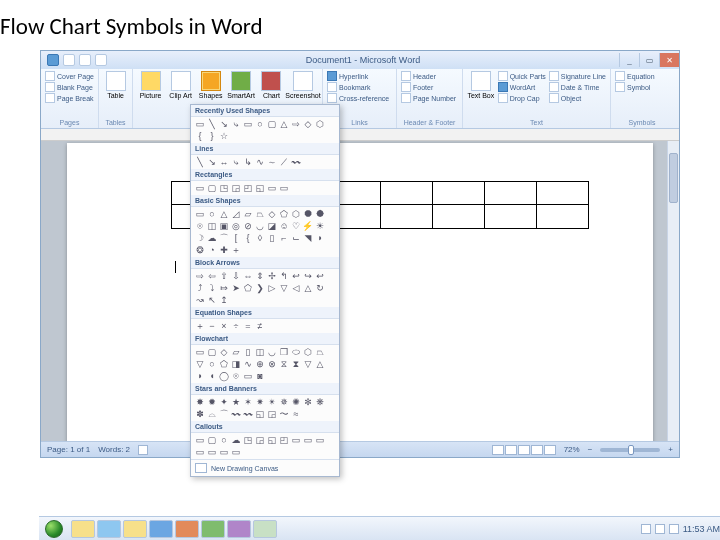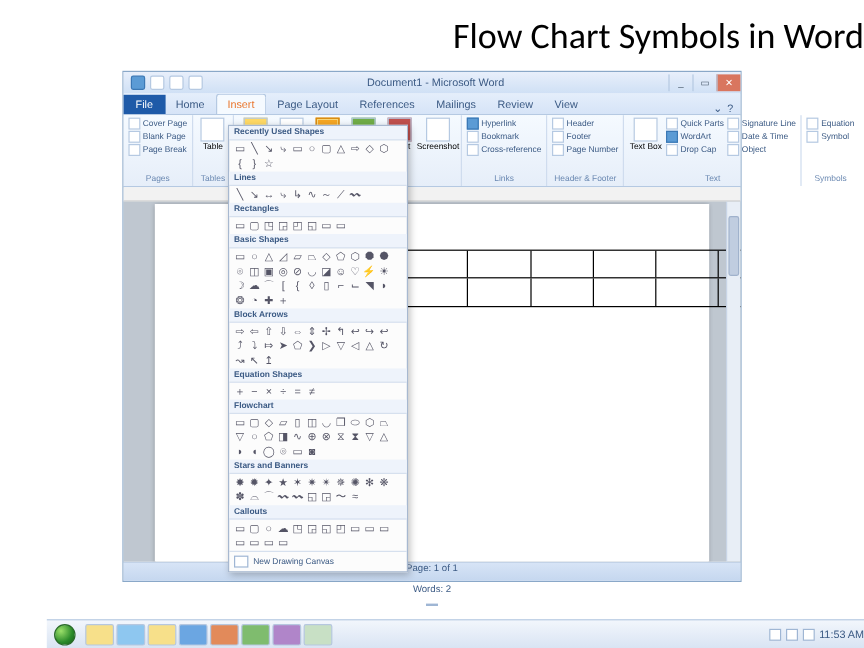--- a/index.html
+++ b/index.html
@@ -1,18 +1,18 @@
 <!DOCTYPE html>
 <html><head>
 <meta charset="utf-8">
 <style>
   * { box-sizing: border-box; margin: 0; padding: 0; }
   body { width: 720px; height: 540px; font-family: "Segoe UI", Tahoma, sans-serif; background: #fff; overflow: hidden; }
-  .slide-title { font-family: Calibri, sans-serif; font-size: 30px; color: #000; text-align: right; padding: 12px 0 10px; font-weight: 400; }
-  .word-window { margin: 0 auto; width: 516px; border: 1px solid #8aa8c8; background: #fff; position: relative; }
+  .slide-title { font-family: Calibri, sans-serif; font-size: 23px; color: #000; text-align: left; padding: 12px 0 10px; font-weight: 400; }
+  .word-window { margin: 0 auto; width: 640px; border: 1px solid #8aa8c8; background: #fff; position: relative; }
   .titlebar { height: 18px; background: linear-gradient(#e8effb,#cfe0f5); display: flex; align-items: center; font-size: 9px; color: #3b5a84; }
   .titlebar .qat { display: flex; gap: 4px; padding-left: 6px; }
   .qat-btn { width: 12px; height: 12px; background: #fff; border: 1px solid #b5c9e2; border-radius: 2px; }
   .titlebar .title { flex: 1; text-align: center; }
   .win-controls { display: flex; }
   .win-btn { width: 20px; height: 14px; border-left: 1px solid #b5c9e2; display: flex; align-items: center; justify-content: center; font-size: 8px; color: #456; }
   .win-btn.close { background: #d9765f; color: #fff; }
   .tabs { height: 18px; background: linear-gradient(#e4eefb,#d6e4f7); display: flex; align-items: flex-end; font-size: 9px; border-bottom: 1px solid #b5c9e2; }
   .file-tab { background: #1e5aa8; color: #fff; padding: 3px 10px; font-size: 9px; }
   .tab { padding: 3px 9px; color: #3b5a84; cursor: default; }
@@ -37,21 +37,21 @@
   .document-area { background: #bfc7d0; height: 300px; position: relative; overflow: hidden; }
   .page { position: absolute; left: 26px; top: 2px; right: 26px; bottom: -40px; background: #fff; box-shadow: 0 1px 4px rgba(0,0,0,.3); }
   .table-grid { position: absolute; left: 104px; top: 38px; width: 418px; height: 48px; border: 1px solid #000; }
   .table-grid .row { display: flex; height: 50%; }
   .table-grid .row:first-child { border-bottom: 1px solid #000; }
   .table-grid .cell { flex: 1; border-right: 1px solid #000; }
   .table-grid .cell:last-child { border-right: none; }
   .cursor-mark { position: absolute; left: 108px; top: 118px; width: 1px; height: 12px; background: #000; }
   .scrollbar-v { position: absolute; right: 0; top: 0; bottom: 0; width: 12px; background: #e8eef6; border-left: 1px solid #c8d4e6; }
   .thumb-v { position: absolute; top: 12px; left: 1px; right: 1px; height: 50px; background: #c0cde0; border: 1px solid #a0b2cc; border-radius: 2px; }
-  .statusbar { height: 16px; background: linear-gradient(#d7e4f6,#c5d7ef); display: flex; align-items: center; font-size: 8px; color: #3b5a84; padding: 0 6px; gap: 8px; border-top: 1px solid #b5c9e2; flex-direction: column; }
+  .statusbar { height: 16px; background: linear-gradient(#d7e4f6,#c5d7ef); display: flex; align-items: center; font-size: 8px; color: #3b5a84; padding: 0 6px; gap: 8px; border-top: 1px solid #b5c9e2; }
   .statusbar .spacer { flex: 1; }
   .view-icons { display: flex; gap: 1px; }
   .view-ico { width: 12px; height: 10px; background: #fff; border: 1px solid #9fb6d4; }
   .zoom-slider { width: 60px; height: 4px; background: #9fb6d4; position: relative; border-radius: 2px; }
   .zoom-thumb { position: absolute; left: 28px; top: -3px; width: 6px; height: 10px; background: #fff; border: 1px solid #7a98c0; border-radius: 2px; }
   
   .shapes-dropdown { position: absolute; left: 190px; top: 104px; width: 150px; background: #fcfcfc; border: 1px solid #a7b8d0; box-shadow: 2px 2px 6px rgba(0,0,0,.25); z-index: 100; font-size: 7px; }
   .dd-section-label { background: #eef3fb; color: #3b5a84; font-weight: bold; padding: 2px 4px; border-bottom: 1px solid #d6e0ee; }
   .dd-grid { display: flex; flex-wrap: wrap; padding: 2px 4px; gap: 2px; }
   .shape-ico { width: 10px; height: 10px; display: flex; align-items: center; justify-content: center; font-size: 9px; color: #556; line-height: 1; }
@@ -80,34 +80,20 @@
       <div class="qat-btn"></div>
     </div>
     <div class="title">Document1 - Microsoft Word</div>
     <div class="win-controls">
       <div class="win-btn">_</div>
       <div class="win-btn">▭</div>
       <div class="win-btn close">✕</div>
     </div>
   </div>
 
-  <div class="tabs">
-    <div class="file-tab">File</div>
-    <div class="tab">Home</div>
-    <div class="tab active">Insert</div>
-    <div class="tab">Page Layout</div>
-    <div class="tab">References</div>
-    <div class="tab">Mailings</div>
-    <div class="tab">Review</div>
-    <div class="tab">View</div>
-    <div class="help-min">
-      <span>⌄</span>
-      <span>?</span>
-    </div>
-  </div>
 
   <div class="ribbon">
     <div class="group" style="width:58px">
       <div class="group-body">
         <div class="small-list">
           <div class="small-item">
               <div class="small-ico"></div>
               <span>Cover Page</span>
             </div>
           <div class="small-item">

